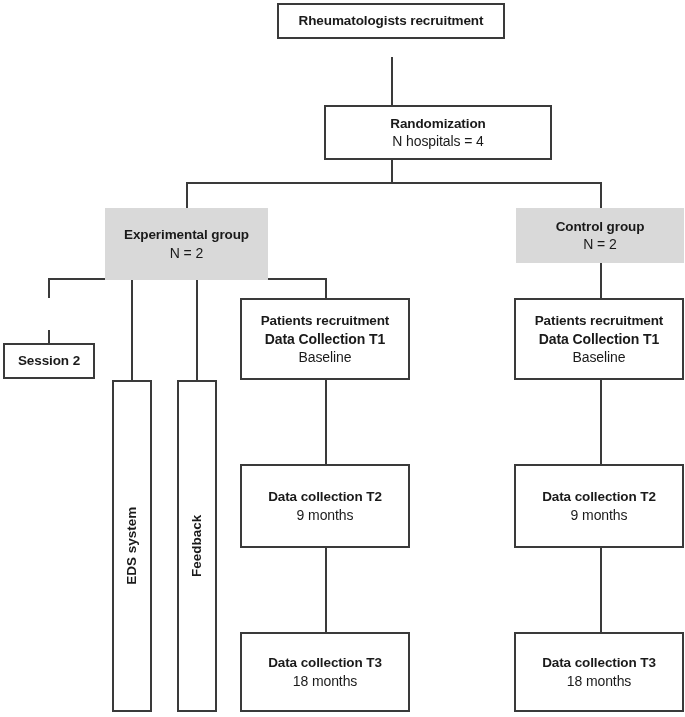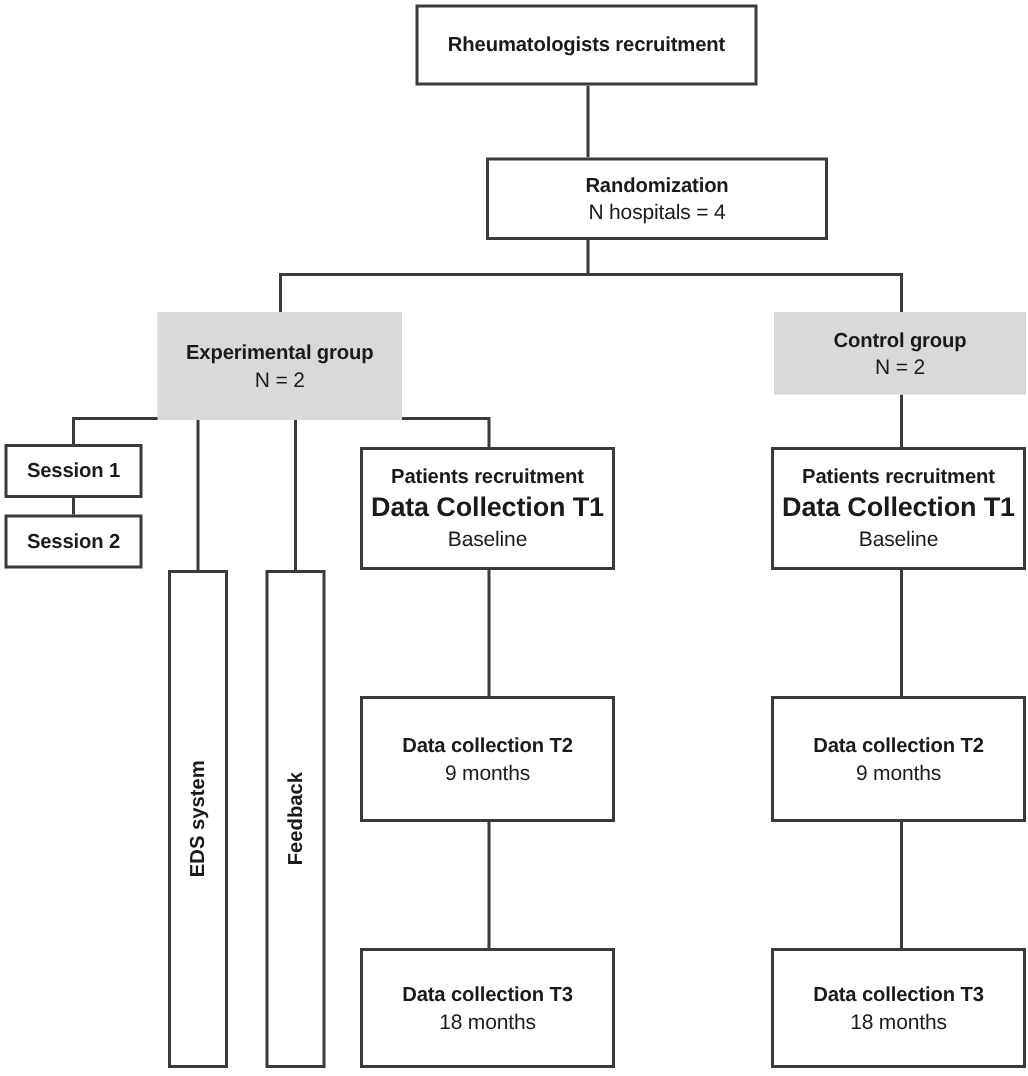--- a/index.html
+++ b/index.html
@@ -38,21 +38,21 @@
     border: none;
   }
   .line1 {
     font-weight: bold;
     font-size: 13.5px;
     letter-spacing: -0.1px;
     white-space: nowrap;
   }
   .line2 {
     font-weight: bold;
-    font-size: 18px;
+    font-size: 14px;
     letter-spacing: -0.1px;
     white-space: nowrap;
   }
   .sub {
     font-weight: normal;
     font-size: 14px;
     letter-spacing: -0.1px;
     white-space: nowrap;
   }
   
@@ -96,42 +96,39 @@
 
   <div class="conn v" style="left:48px; top:330px; height:14px;"></div>
 
   <div class="conn v" style="left:325px; top:380px; height:84px;"></div>
   <div class="conn v" style="left:325px; top:548px; height:84px;"></div>
 
   <div class="conn v" style="left:600px; top:263px; height:35px;"></div>
   <div class="conn v" style="left:600px; top:380px; height:84px;"></div>
   <div class="conn v" style="left:600px; top:548px; height:84px;"></div>
 
-  <div class="node" style="left:277px; top:3px; width:228px; height:54px;">
+  <div class="node" style="left:277px; top:3px; width:228px; height:36px;">
     <span class="line1">Rheumatologists recruitment</span>
   </div>
 
   <div class="node" style="left:277px; top:105px; width:228px; height:55px;margin-left:47px;">
     <span class="line1">Randomization</span>
     <span class="sub">N hospitals = 4</span>
   </div>
 
   <div class="node filled" style="left:105px; top:208px; width:163px; height:72px;">
     <span class="line1">Experimental group</span>
     <span class="sub">N = 2</span>
   </div>
 
   <div class="node filled" style="left:516px; top:208px; width:168px; height:55px;">
     <span class="line1">Control group</span>
     <span class="sub">N = 2</span>
   </div>
 
-  <div class="node" style="left:3px; top:296px; width:92px; height:36px;">
-    <span class="line1">Session 1</span>
-  </div>
 
   <div class="node" style="left:3px; top:343px; width:92px; height:36px;">
     <span class="line1">Session 2</span>
   </div>
 
   <div class="node vertical" style="left:112px; top:380px; width:40px; height:332px;">
     <span class="vlabel">EDS system</span>
   </div>
 
   <div class="node vertical" style="left:177px; top:380px; width:40px; height:332px;">

